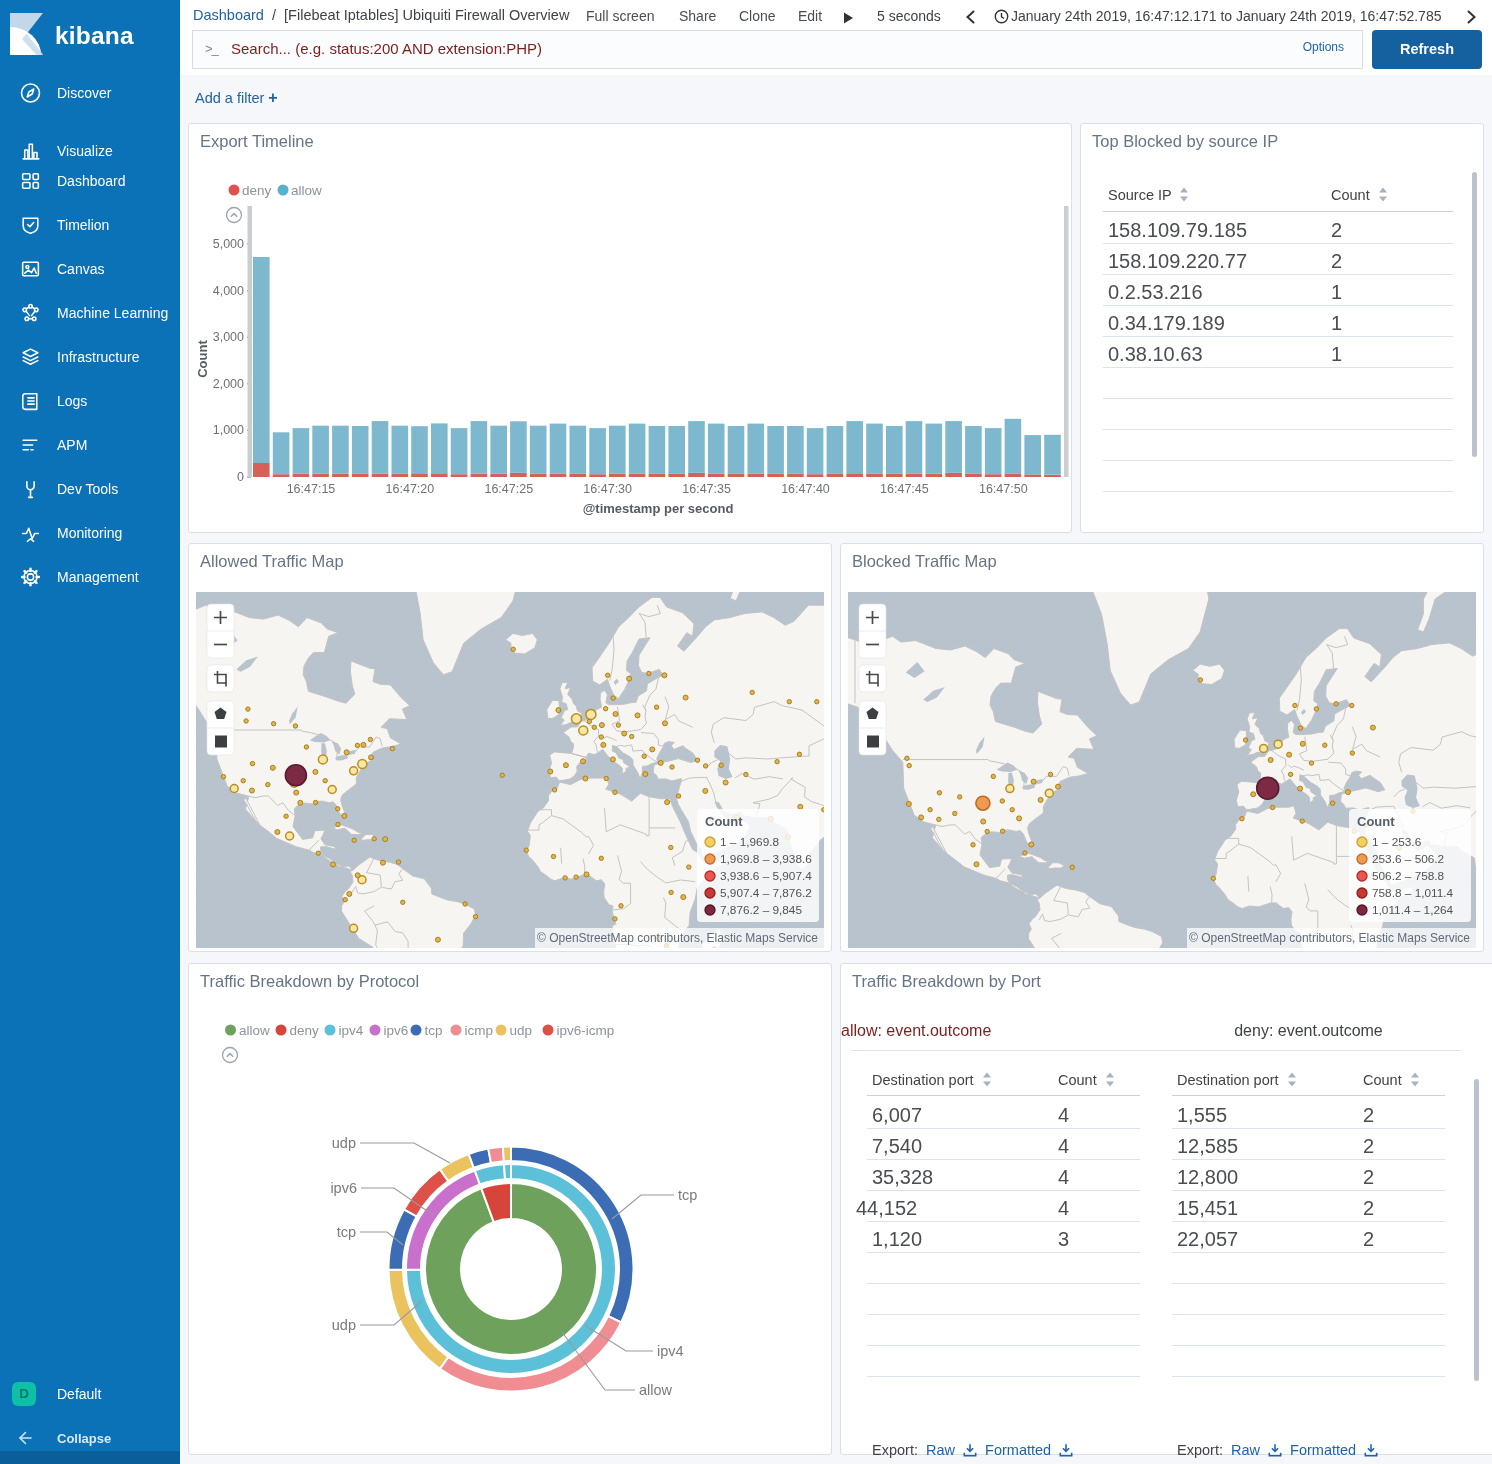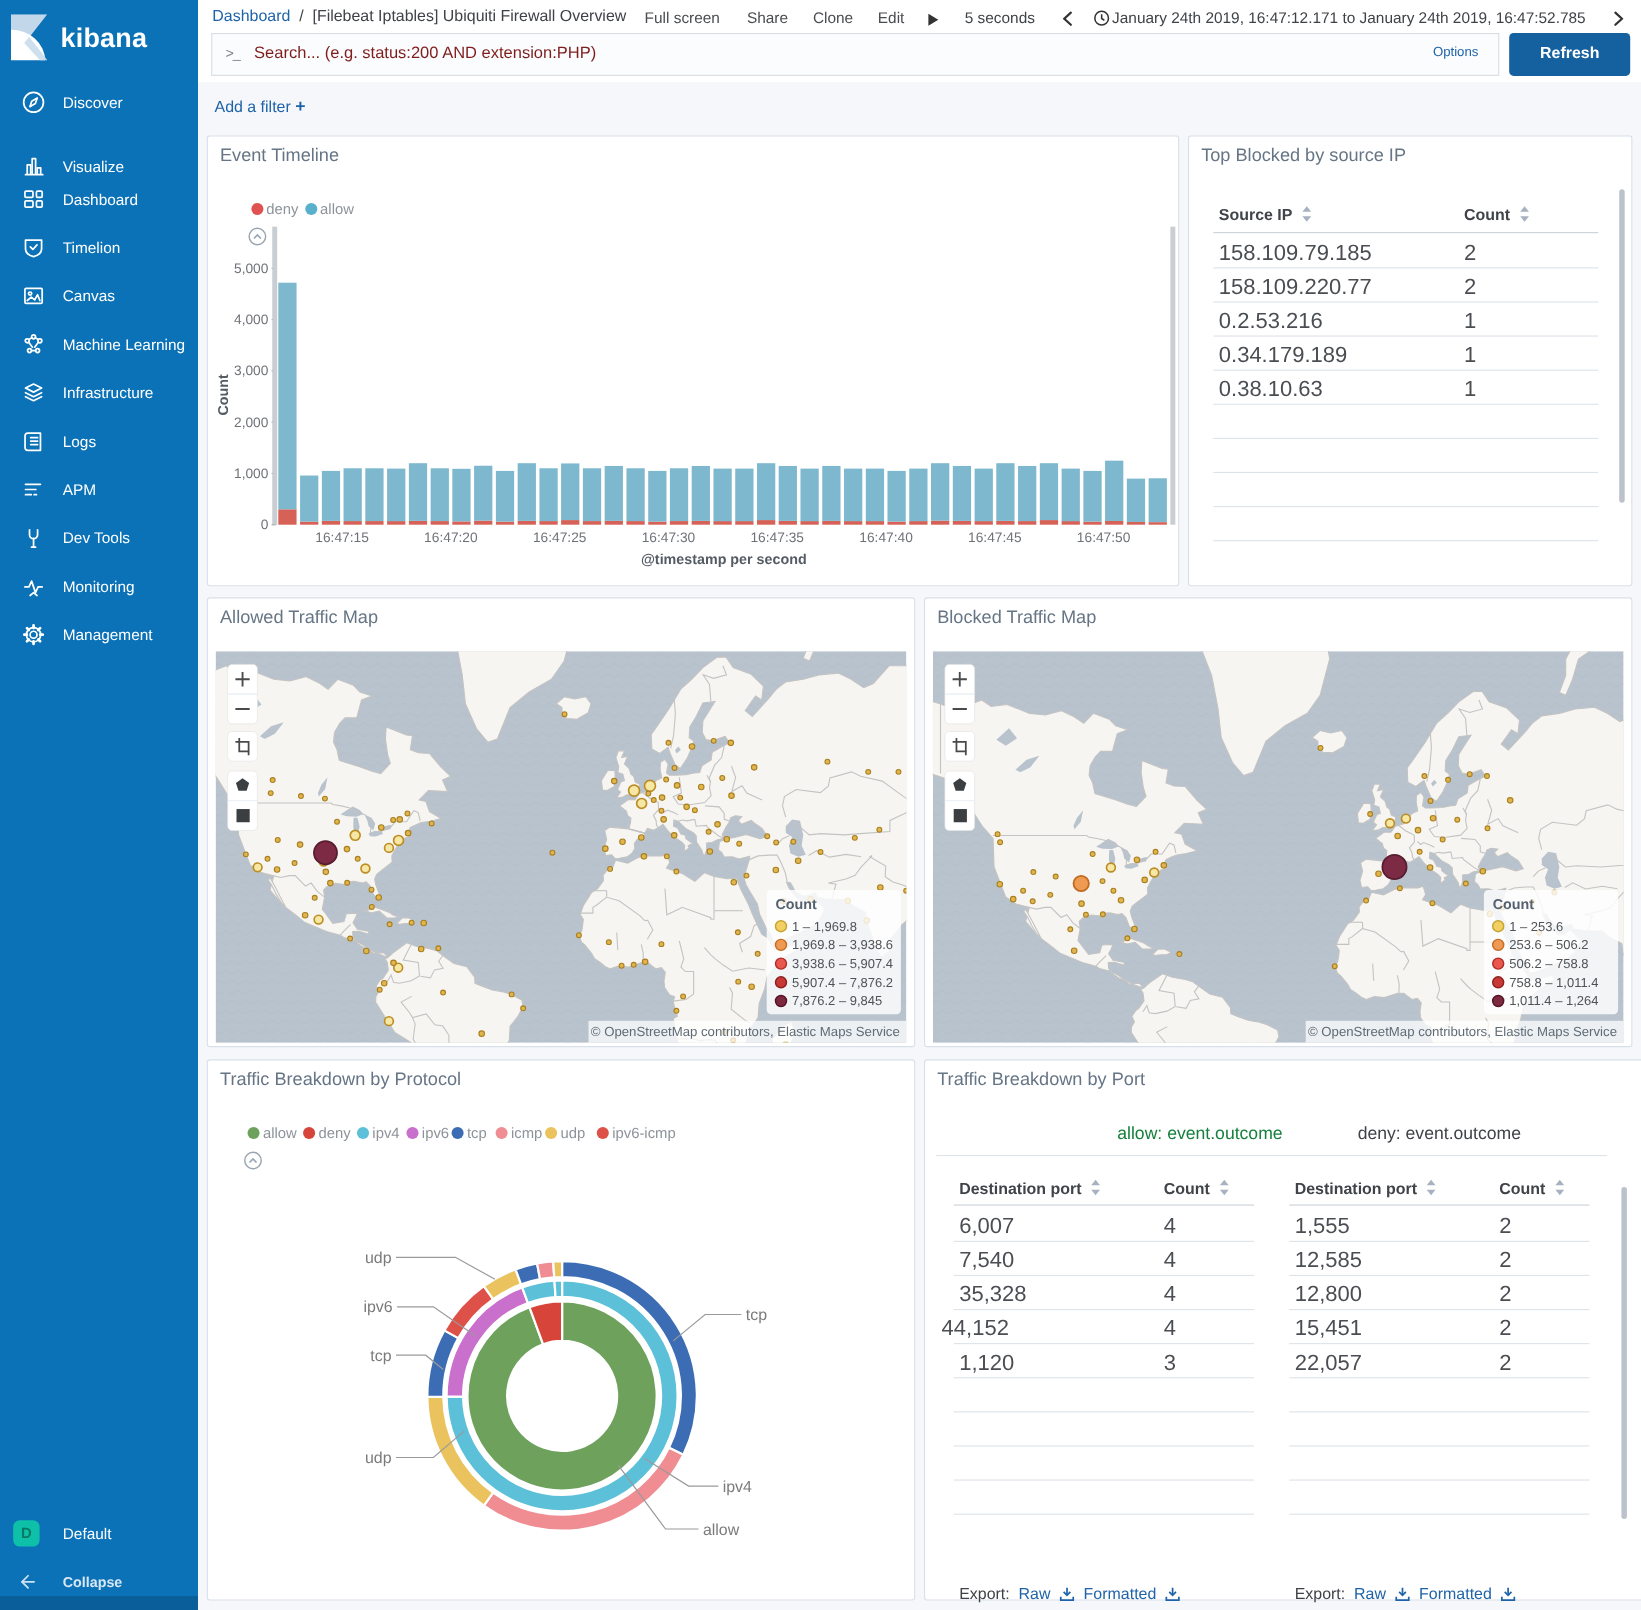--- a/index.html
+++ b/index.html
@@ -17,21 +17,21 @@
 .menuitem{position:absolute;top:8px;font-size:14px;color:#4a4d52;z-index:2}
 .searchbox{position:absolute;left:192px;top:30px;width:1171px;height:39px;background:#fbfcfd;border:1px solid #d9dde3;z-index:2}
 .searchph{position:absolute;left:38px;top:9px;font-size:15px;color:#7f1d1d}
 .s-icon{position:absolute;left:12px;top:10px;font-size:13px;color:#7d838c;letter-spacing:-1px}
 .options{position:absolute;right:18px;top:9px;font-size:12px;color:#1e63a8}
 .refresh{position:absolute;left:1372px;top:30px;width:110px;height:39px;background:#15609f;border-radius:4px;color:#fff;font-size:14.5px;font-weight:700;text-align:center;line-height:39px;z-index:2}
 .filterbar{position:absolute;left:180px;top:75px;width:1312px;height:48px;background:#f5f7fa;z-index:1}
 .addfilter{position:absolute;left:195px;top:89px;font-size:14.5px;color:#1e63a8;z-index:2}
 .panel{position:absolute;background:#fff;border:1px solid #d9e0e9;border-radius:3px}
 .ptitle{position:absolute;left:11px;top:8px;font-size:16.5px;color:#667585}
-.thead{font-weight:700;color:#404348;font-size:14.5px}
+.thead{font-weight:400;color:#404348;font-size:14.5px}
 .tcell{color:#4a4d52;font-size:20px}
 .hline{position:absolute;height:1px;background:#dde3ea}
 .scrollthumb{position:absolute;width:5px;background:#bcc2cb;border-radius:3px}
 .exp a{color:#1e63a8;text-decoration:none}
 </style></head><body>
 <div class="sidebar">
     <svg style="position:absolute;left:10px;top:13px" width="33" height="42" viewBox="0 0 33 42">
 <path d="M0 0 H33 L16.5 21 H0 Z" fill="#c3d7ea"></path>
 <path d="M0 42 L0 14 A 31 28 0 0 1 31 42 Z" fill="#ffffff"></path>
 <path d="M16.5 20.5 L33 41.5 L33 42 L26.5 42 L12 26 Z" fill="#c9dbec" opacity="0.9"></path>
@@ -171,21 +171,21 @@
     <path d="M1.5 1.5 L7.5 7 L1.5 12.5"></path>
   </svg>
 <div class="searchbox">
     <span class="s-icon">&gt;_</span>
     <span class="searchph">Search... (e.g. status:200 AND extension:PHP)</span>
     <span class="options">Options</span>
   </div>
 <div class="refresh">Refresh</div>
 <div class="addfilter">Add a filter <b style="font-size:16px">+</b></div>
 <div class="panel" style="left:188px;top:123px;width:884px;height:410px">
-    <div class="ptitle">Event Timeline</div>
+    <div class="ptitle">Export Timeline</div>
     <svg class="abs" style="left:0;top:0" width="882" height="408" viewBox="0 0 882 408">
       <circle cx="45" cy="66" r="5.5" fill="#e05252"></circle>
       <text x="53" y="70.5" font-size="13.5" fill="#8d9399">deny</text>
       <circle cx="94" cy="66" r="5.5" fill="#59b0cc"></circle>
       <text x="102" y="70.5" font-size="13.5" fill="#8d9399">allow</text>
       <circle cx="45" cy="91" r="7.5" fill="#fff" stroke="#9aa5b0" stroke-width="1.3"></circle>
       <path d="M41.8 92.8 L45 89.6 L48.2 92.8" stroke="#9aa5b0" stroke-width="1.5" fill="none"></path>
       <text x="55" y="357.0" font-size="12.5" fill="#6e7277" text-anchor="end">0</text>
       <path d="M58 353.0 h4" stroke="#777" stroke-width="1"></path>
       <text x="55" y="310.4" font-size="12.5" fill="#6e7277" text-anchor="end">1,000</text>
@@ -841,21 +841,21 @@
       <text x="489" y="236" font-size="14.5" fill="#7b7b7b" text-anchor="start">tcp</text>
       <path d="M485 231 L452 231 L423 255" fill="none" stroke="#9a9a9a" stroke-width="1.1"></path>
       <text x="468" y="392" font-size="14.5" fill="#7b7b7b" text-anchor="start">ipv4</text>
       <path d="M464 387 L437 387 L397 362" fill="none" stroke="#9a9a9a" stroke-width="1.1"></path>
       <text x="450" y="431" font-size="14.5" fill="#7b7b7b" text-anchor="start">allow</text>
       <path d="M446 426 L416 426 L373 368" fill="none" stroke="#9a9a9a" stroke-width="1.1"></path>
     </svg>
   </div>
 <div class="panel" style="left:840px;top:963px;width:716px;height:492px">
     <div class="ptitle">Traffic Breakdown by Port</div>
-    <div class="abs" style="left:0;top:58px;width:325px;text-align:right;font-size:16px;color:#15803d">allow: event.outcome</div>
+    <div class="abs" style="left:0;top:58px;width:325px;text-align:left;font-size:16px;color:#7f1d1d">allow: event.outcome</div>
     <div class="abs" style="left:305px;top:58px;width:325px;text-align:center;font-size:16px;color:#3f4247">deny: event.outcome</div>
     <div class="hline" style="left:10px;top:86px;width:610px"></div>
     <div class="abs thead" style="left:31px;top:108px">Destination port <svg width="10" height="15" viewBox="0 0 10 15" style="vertical-align:-2px;margin-left:4px">
         <path d="M5 0.5 L9 5.5 H1 Z" fill="#a6b2bf"></path>
         <path d="M1 9.5 H9 L5 14.5 Z" fill="#a6b2bf"></path>
       </svg></div>
     <div class="abs thead" style="left:217px;top:108px">Count <svg width="10" height="15" viewBox="0 0 10 15" style="vertical-align:-2px;margin-left:4px">
         <path d="M5 0.5 L9 5.5 H1 Z" fill="#a6b2bf"></path>
         <path d="M1 9.5 H9 L5 14.5 Z" fill="#a6b2bf"></path>
       </svg></div>

